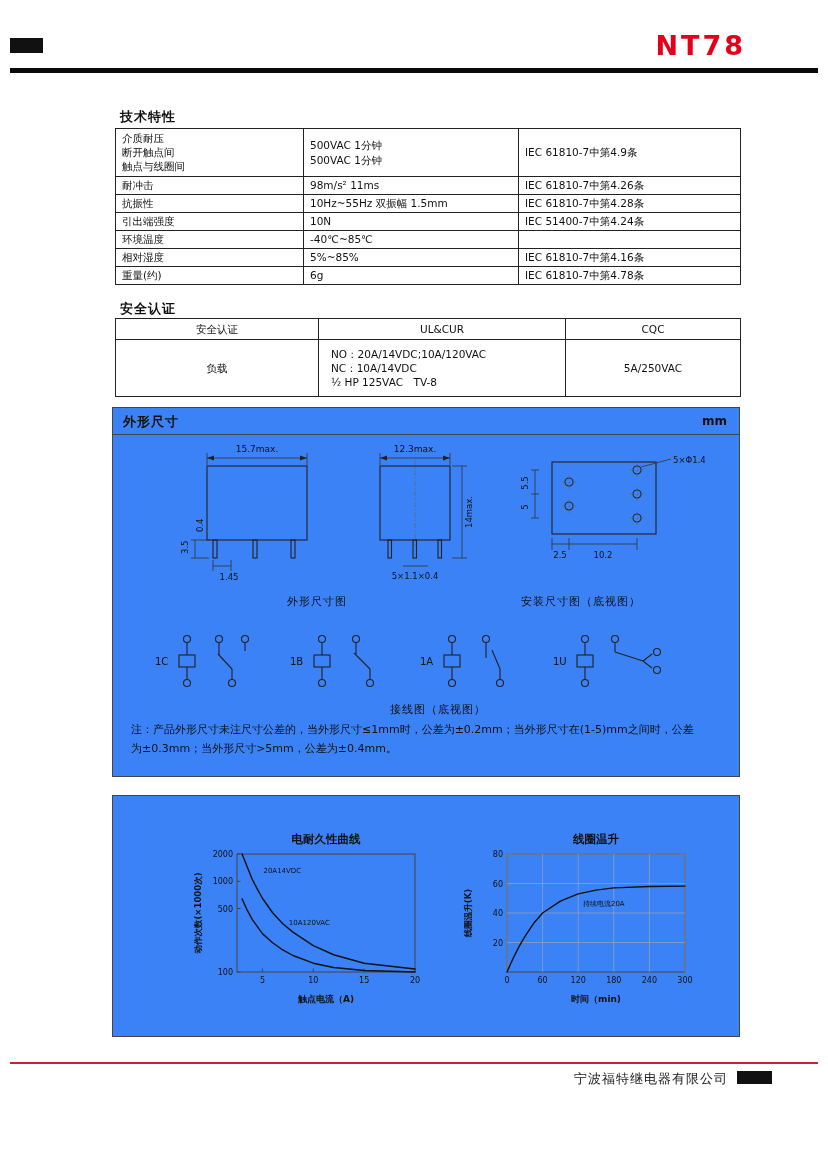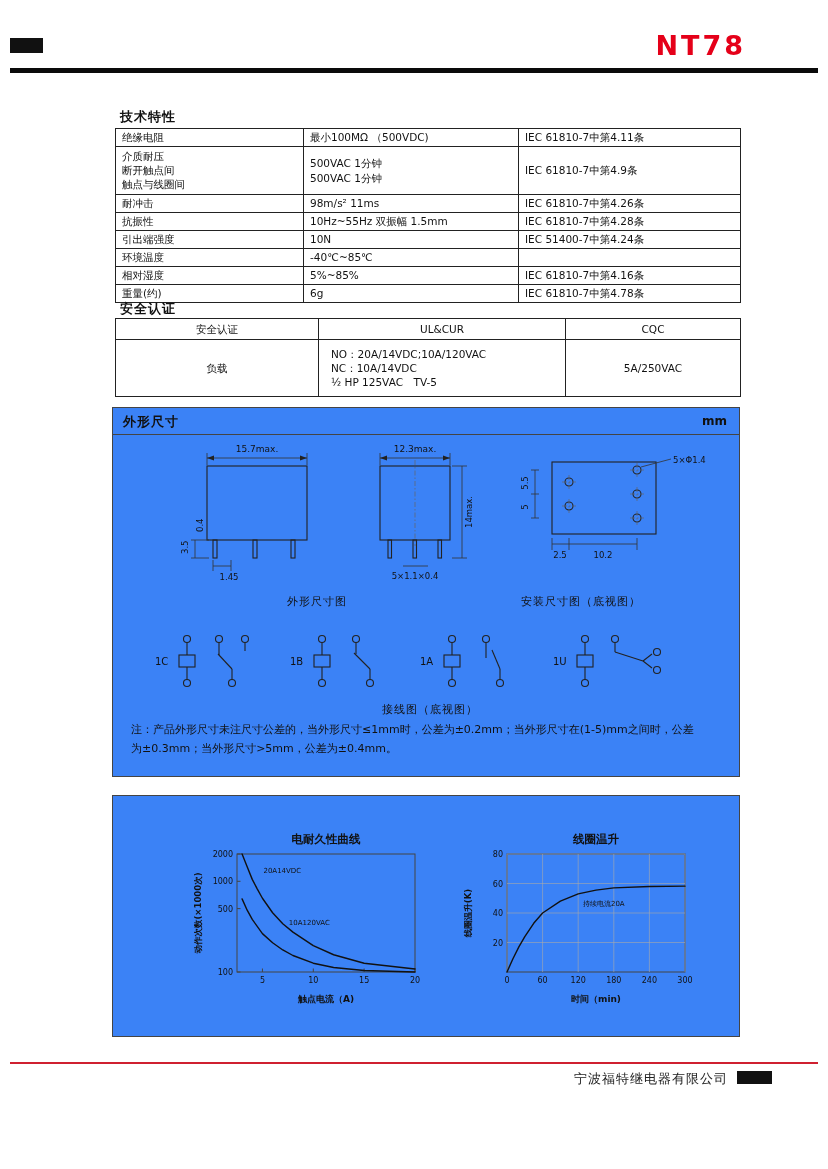--- a/index.html
+++ b/index.html
@@ -40,25 +40,20 @@
   <div class="top-rule"></div>
 
   <div class="h-sec" style="top:108px">技术特性</div>
   <table style="top:128px">
     <colgroup>
         <col style="width:188px">
         <col style="width:215px">
         <col>
       </colgroup>
     <tbody>
-      <tr class="r">
-        <td>绝缘电阻</td>
-        <td>最小100MΩ （500VDC)</td>
-        <td>IEC 61810-7中第4.11条</td>
-      </tr>
       <tr class="tall">
         <td class="pre vtop">介质耐压
 断开触点间
 触点与线圈间</td>
         <td class="pre">500VAC 1分钟
 500VAC 1分钟</td>
         <td>IEC 61810-7中第4.9条</td>
       </tr>
       <tr class="r">
         <td>耐冲击</td>
@@ -103,21 +98,21 @@
     <tbody>
       <tr>
         <td class="ctr" style="height:18px">安全认证</td>
         <td class="ctr">UL&amp;CUR</td>
         <td class="ctr">CQC</td>
       </tr>
       <tr>
         <td class="ctr" style="height:54px">负载</td>
         <td class="pre" style="padding-left:12px">NO：20A/14VDC;10A/120VAC
 NC：10A/14VDC
-½ HP 125VAC　TV-5</td>
+½ HP 125VAC　TV-8</td>
         <td class="ctr">5A/250VAC</td>
       </tr>
     </tbody>
   </table>
 
   <div class="box" style="top:407px;height:368px">
     <div class="band">
       <span class="t">外形尺寸</span>
       <span class="u">mm</span>
     </div>
@@ -260,21 +255,21 @@
         <circle class="part" cx="64" cy="11" r="3.5"></circle>
           <line class="part" x1="64" y1="14.5" x2="64" y2="24"></line>
         <line class="part" x1="64" y1="24" x2="92" y2="33"></line>
         <line class="part" x1="92" y1="33" x2="101" y2="26"></line>
         <line class="part" x1="92" y1="33" x2="101" y2="40"></line>
         <circle class="part" cx="106" cy="24" r="3.5"></circle>
         <circle class="part" cx="106" cy="42" r="3.5"></circle>
       </svg>
     </div>
 
-    <div class="cap" style="left:4px;top:294px;width:626px">接线图（底视图）</div>
+    <div class="cap" style="left:12px;top:294px;width:626px">接线图（底视图）</div>
     <div class="note">注：产品外形尺寸未注尺寸公差的，当外形尺寸≤1mm时，公差为±0.2mm；当外形尺寸在(1-5)mm之间时，公差
 为±0.3mm；当外形尺寸&gt;5mm，公差为±0.4mm。</div>
   </div>
 
   <div class="box" style="top:795px;height:240px">
     <svg id="chart-0" width="238" height="178" style="position:absolute;left:78px;top:34px">
         <text x="135" y="13" text-anchor="middle" font-size="11.5" font-weight="bold">电耐久性曲线</text>
         <rect x="46" y="24" width="178" height="118" fill="none" stroke="#444" stroke-width="1"></rect>
         <line x1="71.42857142857143" y1="142" x2="71.42857142857143" y2="138.5" stroke="#444" stroke-width="1"></line>
         <text x="71.42857142857143" y="153" text-anchor="middle" font-size="8">5</text>

